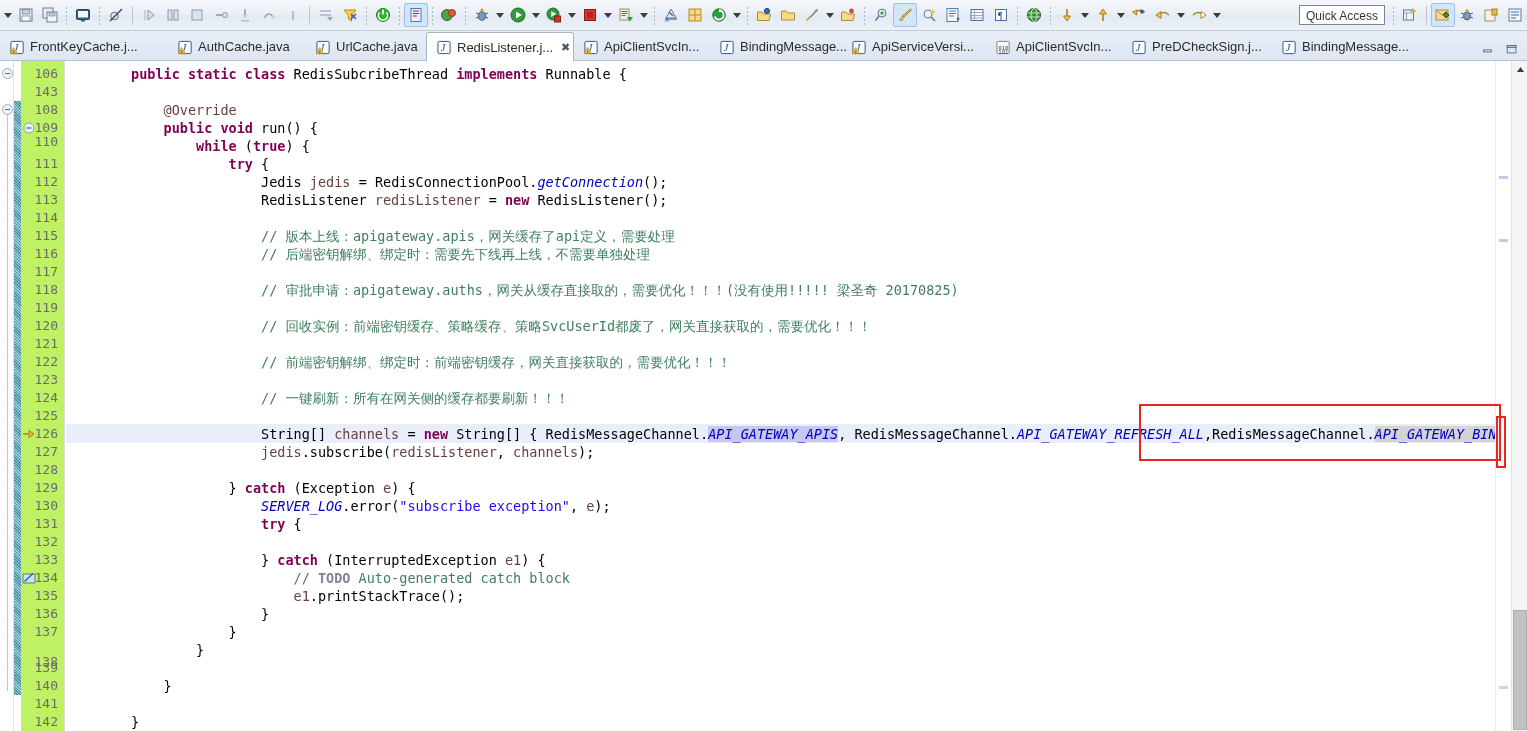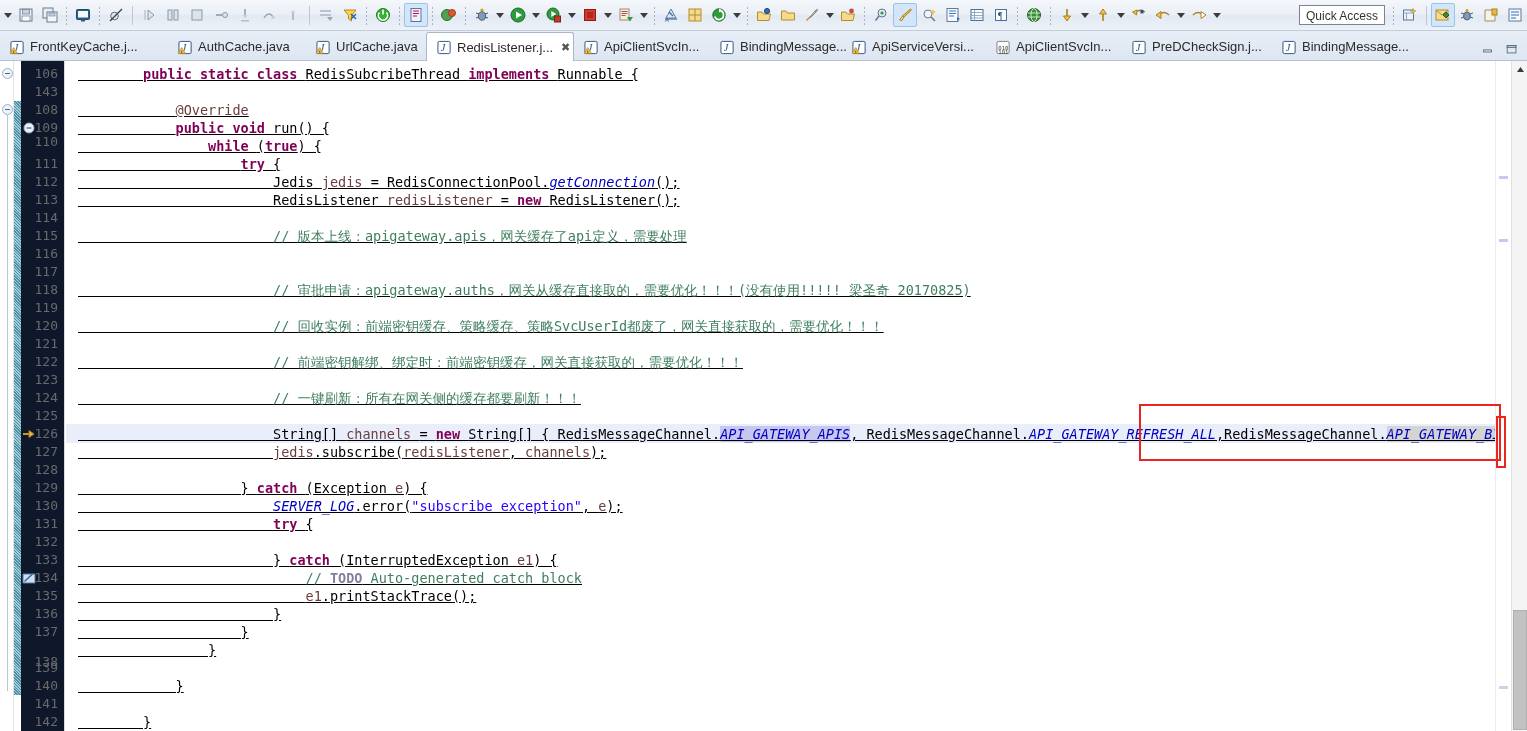--- a/index.html
+++ b/index.html
@@ -124,44 +124,43 @@
   }
   #change-bar .chg {
     position: absolute; left: 0; width: 7px;
     background-image: repeating-linear-gradient(
       45deg, #2f7f93 0 1px, #8fc4d2 1px 2px);
     background-color: #4e9bb0;
     opacity: .85;
   }
   #gutter {
     position: absolute; left: 21px; top: 0; width: 44px; height: 670px;
-    background: #0f172a;
+    background: #bef264;
     border-right: 1px solid #dcdcdc;
   }
   #code-area {
     position: absolute; left: 66px; top: 0; right: 32px; height: 670px;
     background: #ffffff;
     overflow: hidden;
   }
   .lnum {
     position: absolute; right: 6px;
     height: 18px; line-height: 18px;
     font-family: "DejaVu Sans Mono", "Liberation Mono", monospace;
     font-size: 13px;
     color: #6a6a6a;
     text-align: right;
   }
   .codeline {
-    position: absolute; left: 12px;
+    position: absolute; left: 0;
     height: 18px; line-height: 18px;
     font-family: "DejaVu Sans Mono", "Liberation Mono", monospace;
     font-size: 13.5px;
     white-space: pre;
     color: #000000;
-    text-decoration: underline;
   }
   .curline-bg {
     position: absolute; left: 0; right: 0; height: 19px;
     background: #eaeefb;
   }
 
   
   .kw   { color: #7f0055; font-weight: bold; }
   .cmt  { color: #3f7f5f; }
   .str  { color: #2a00ff; }
@@ -793,20 +792,21 @@
       <div class="codeline" style="top:4px"><span class="">        </span><span class="kw">public static class </span><span class="">RedisSubcribeThread </span><span class="kw">implements </span><span class="">Runnable {</span></div>
       <div class="codeline" style="top:22px"></div>
       <div class="codeline" style="top:40px"><span class="">            </span><span class="loc">@Override</span></div>
       <div class="codeline" style="top:58px"><span class="">            </span><span class="kw">public void </span><span class="">run() {</span></div>
       <div class="codeline" style="top:76px"><span class="">                </span><span class="kw">while </span><span class="">(</span><span class="kw">true</span><span class="">) {</span></div>
       <div class="codeline" style="top:94px"><span class="">                    </span><span class="kw">try </span><span class="">{</span></div>
       <div class="codeline" style="top:130px"><span class="">                        RedisListener </span><span class="loc">redisListener </span><span class="">= </span><span class="kw">new </span><span class="">RedisListener();</span></div>
       <div class="codeline" style="top:112px"><span class="">                        Jedis </span><span class="loc">jedis </span><span class="">= RedisConnectionPool.</span><span class="stat">getConnection</span><span class="">();</span></div>
       <div class="codeline" style="top:148px"></div>
       <div class="codeline" style="top:166px"><span class="cmt">                        // 版本上线：apigateway.apis，网关缓存了api定义，需要处理</span></div>
+      <div class="codeline" style="top:184px"><span class="cmt">                        // 后端密钥解绑、绑定时：需要先下线再上线，不需要单独处理</span></div>
       <div class="codeline" style="top:202px"></div>
       <div class="codeline" style="top:220px"><span class="cmt">                        // 审批申请：apigateway.auths，网关从缓存直接取的，需要优化！！！(没有使用!!!!! 梁圣奇 20170825)</span></div>
       <div class="codeline" style="top:238px"></div>
       <div class="codeline" style="top:256px"><span class="cmt">                        // 回收实例：前端密钥缓存、策略缓存、策略SvcUserId都废了，网关直接获取的，需要优化！！！</span></div>
       <div class="codeline" style="top:274px"></div>
       <div class="codeline" style="top:292px"><span class="cmt">                        // 前端密钥解绑、绑定时：前端密钥缓存，网关直接获取的，需要优化！！！</span></div>
       <div class="codeline" style="top:310px"></div>
       <div class="codeline" style="top:328px"><span class="cmt">                        // 一键刷新：所有在网关侧的缓存都要刷新！！！</span></div>
       <div class="codeline" style="top:346px"></div>
       <div class="codeline" style="top:364px"><span class="">                        String[] </span><span class="loc">channels </span><span class="">= </span><span class="kw">new </span><span class="">String[] { RedisMessageChannel.</span><span class="stat hl-a">API_GATEWAY_APIS</span><span class="">, RedisMessageChannel.</span><span class="stat">API_GATEWAY_REFRESH_ALL</span><span class="">,RedisMessageChannel.</span><span class="stat hl-b">API_GATEWAY_BINDING</span></div>

